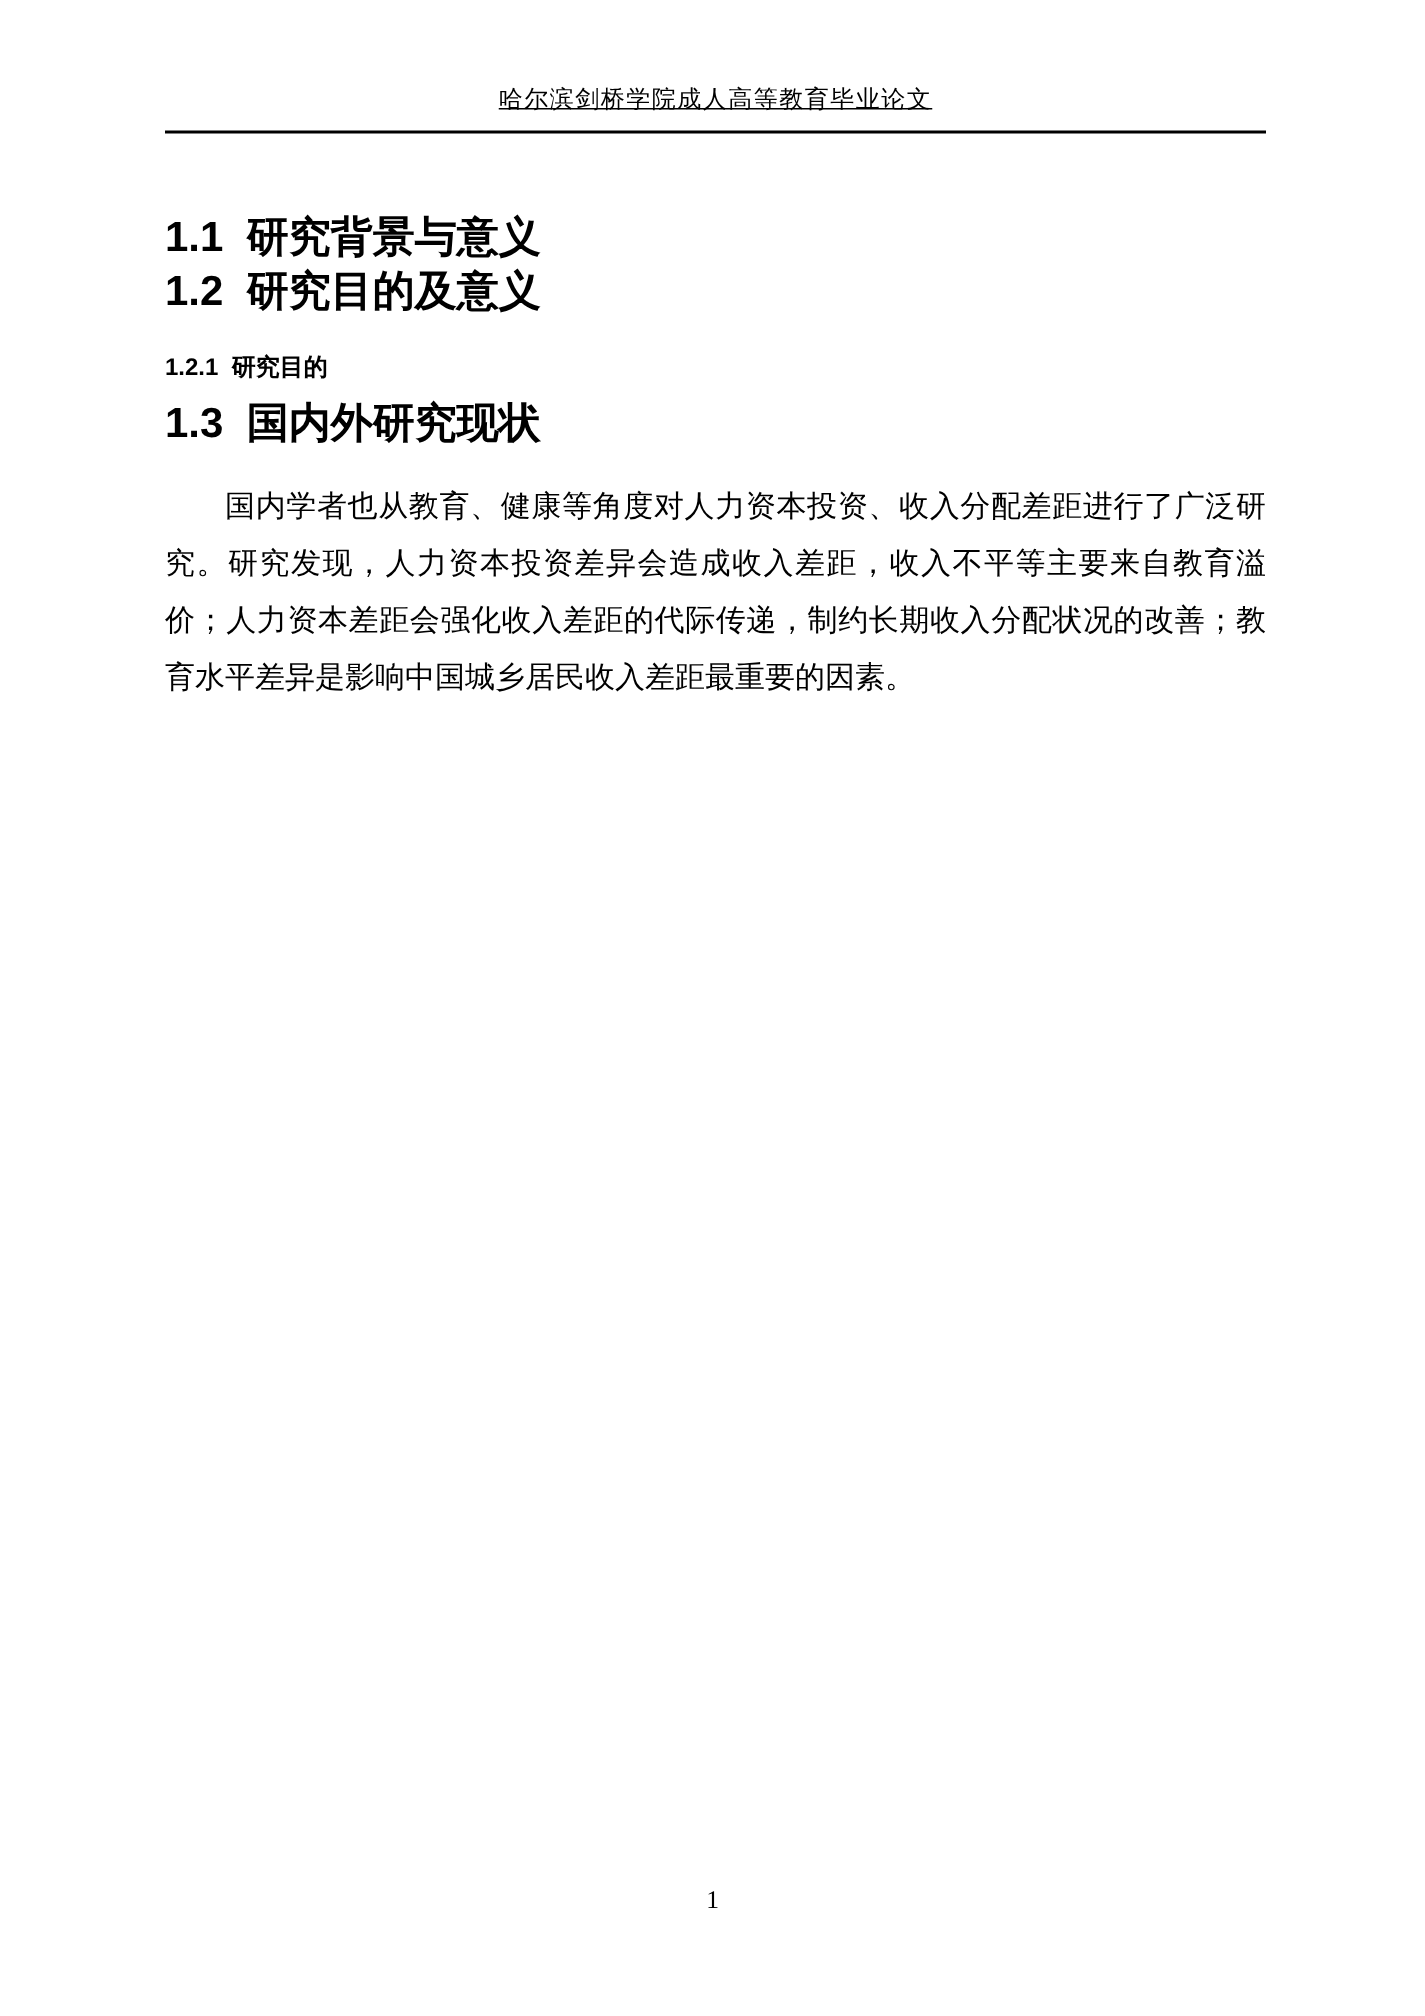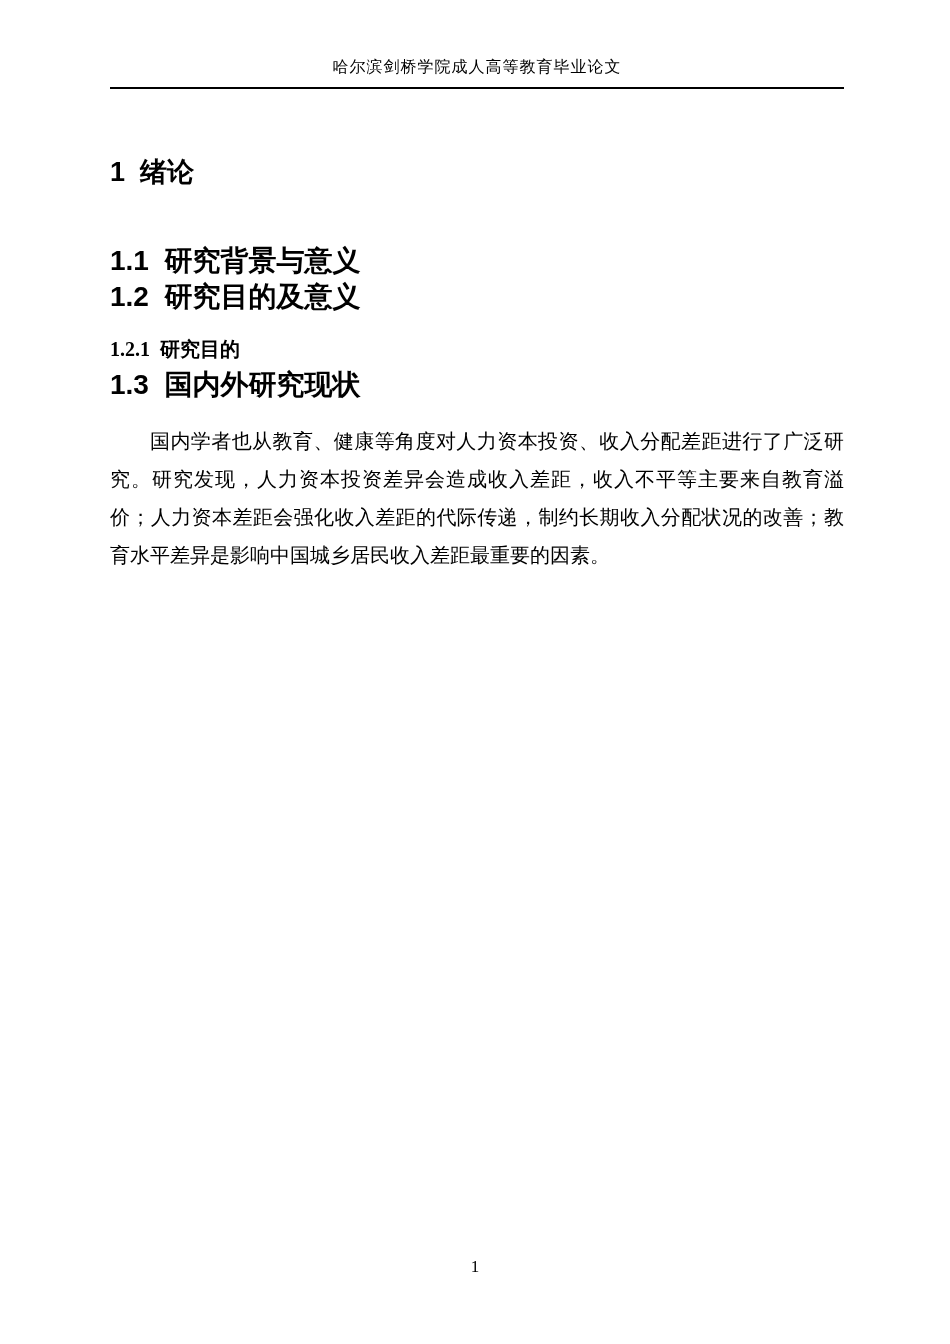--- a/index.html
+++ b/index.html
@@ -13,20 +13,21 @@
     height: 1344px;
     margin: 0 auto;
     background: #ffffff;
     color: #000000;
     box-sizing: border-box;
     overflow: hidden;
     font-family: "Liberation Serif", "DejaVu Serif", serif;
   }
   .page-header {
     margin: 0 106px 0 110px;
+    text-decoration: underline;
   }
   .running-title {
     padding-top: 57px;
     text-align: center;
     font-size: 16px;
     line-height: 20px;
     letter-spacing: 1px;
   }
   .header-rule {
     margin-top: 10px;
@@ -56,23 +57,23 @@
     margin-top: 52px;
   }
   .h-section.mid {
     margin-top: 2px;
   }
   .h-section.late {
     margin-top: 4px;
   }
   .h-subsection {
     margin: 20px 0 0 0;
-    font-family: Liberation Serif, serif;
+    font-family: Liberation Sans, sans-serif;
     font-weight: bold;
-    font-size: 20px;
+    font-size: 16px;
     line-height: 30px;
     white-space: pre-wrap;
   }
   .para {
     margin: 8px 0 0 0;
     font-size: 20px;
     line-height: 38px;
     text-align: justify;
     text-indent: 2em;
   }
@@ -94,21 +95,20 @@
 
 <div class="page">
 
   <div class="page-header">
     <div class="running-title">哈尔滨剑桥学院成人高等教育毕业论文</div>
     <div class="header-rule"></div>
   </div>
 
   <div class="content">
 
-    <h1 class="h-chapter">1  绪论</h1>
 
     <h2 class="h-section first">1.1  研究背景与意义</h2>
 
 
     <h2 class="h-section mid">1.2  研究目的及意义</h2>
 
     <h3 class="h-subsection">1.2.1  研究目的</h3>
 
 
     <h2 class="h-section late">1.3  国内外研究现状</h2>

